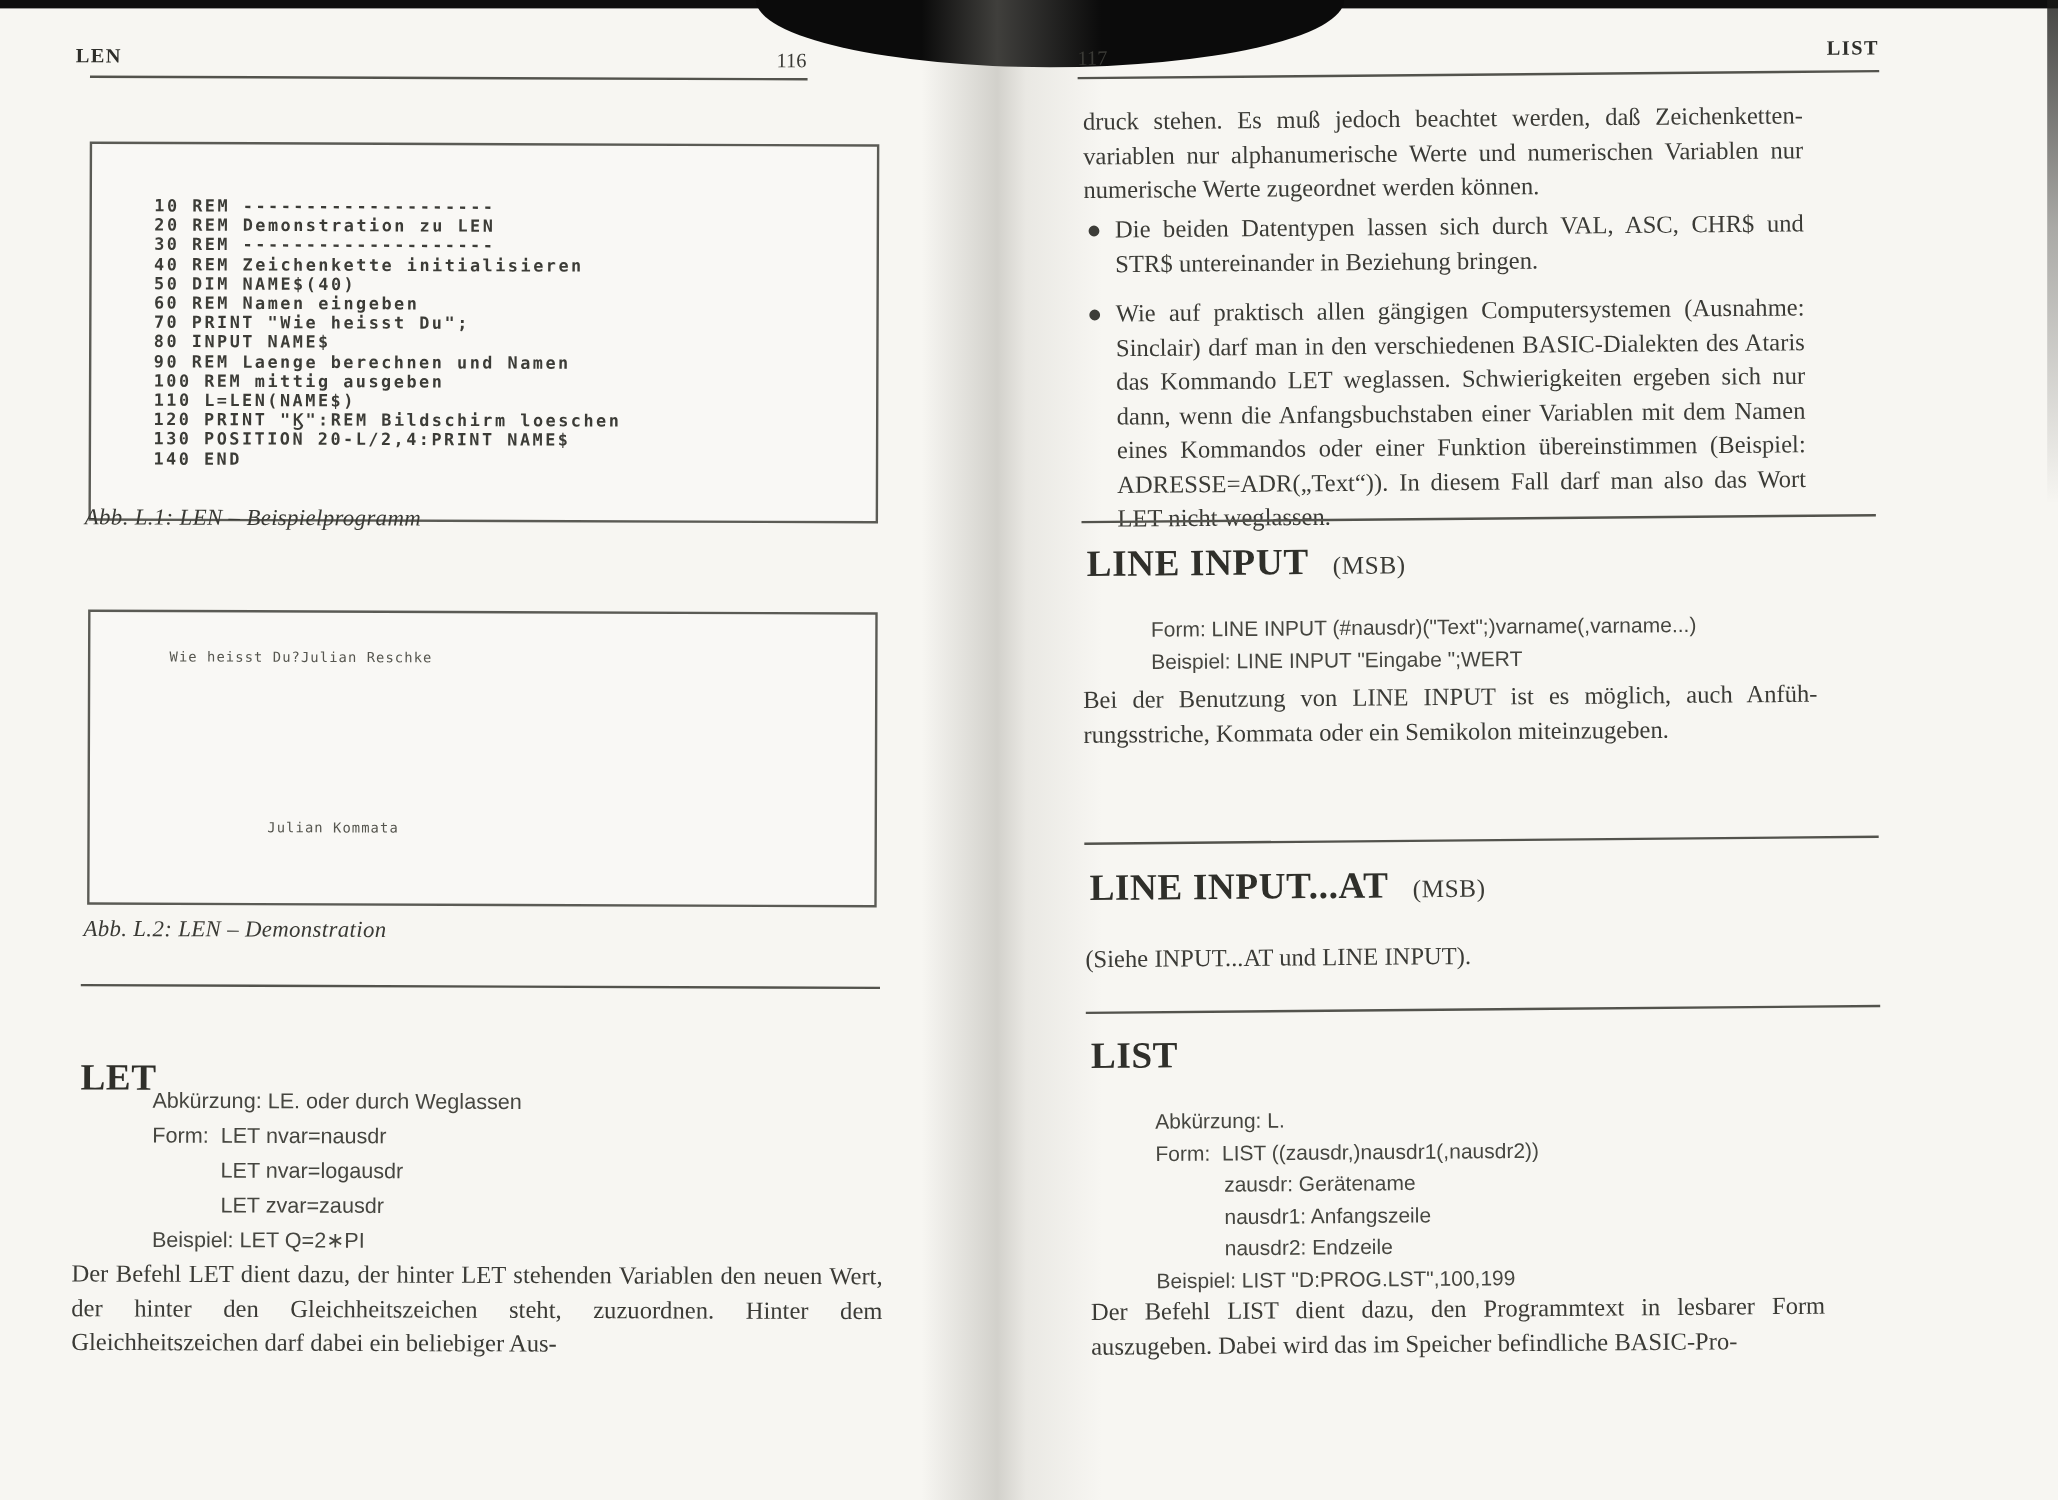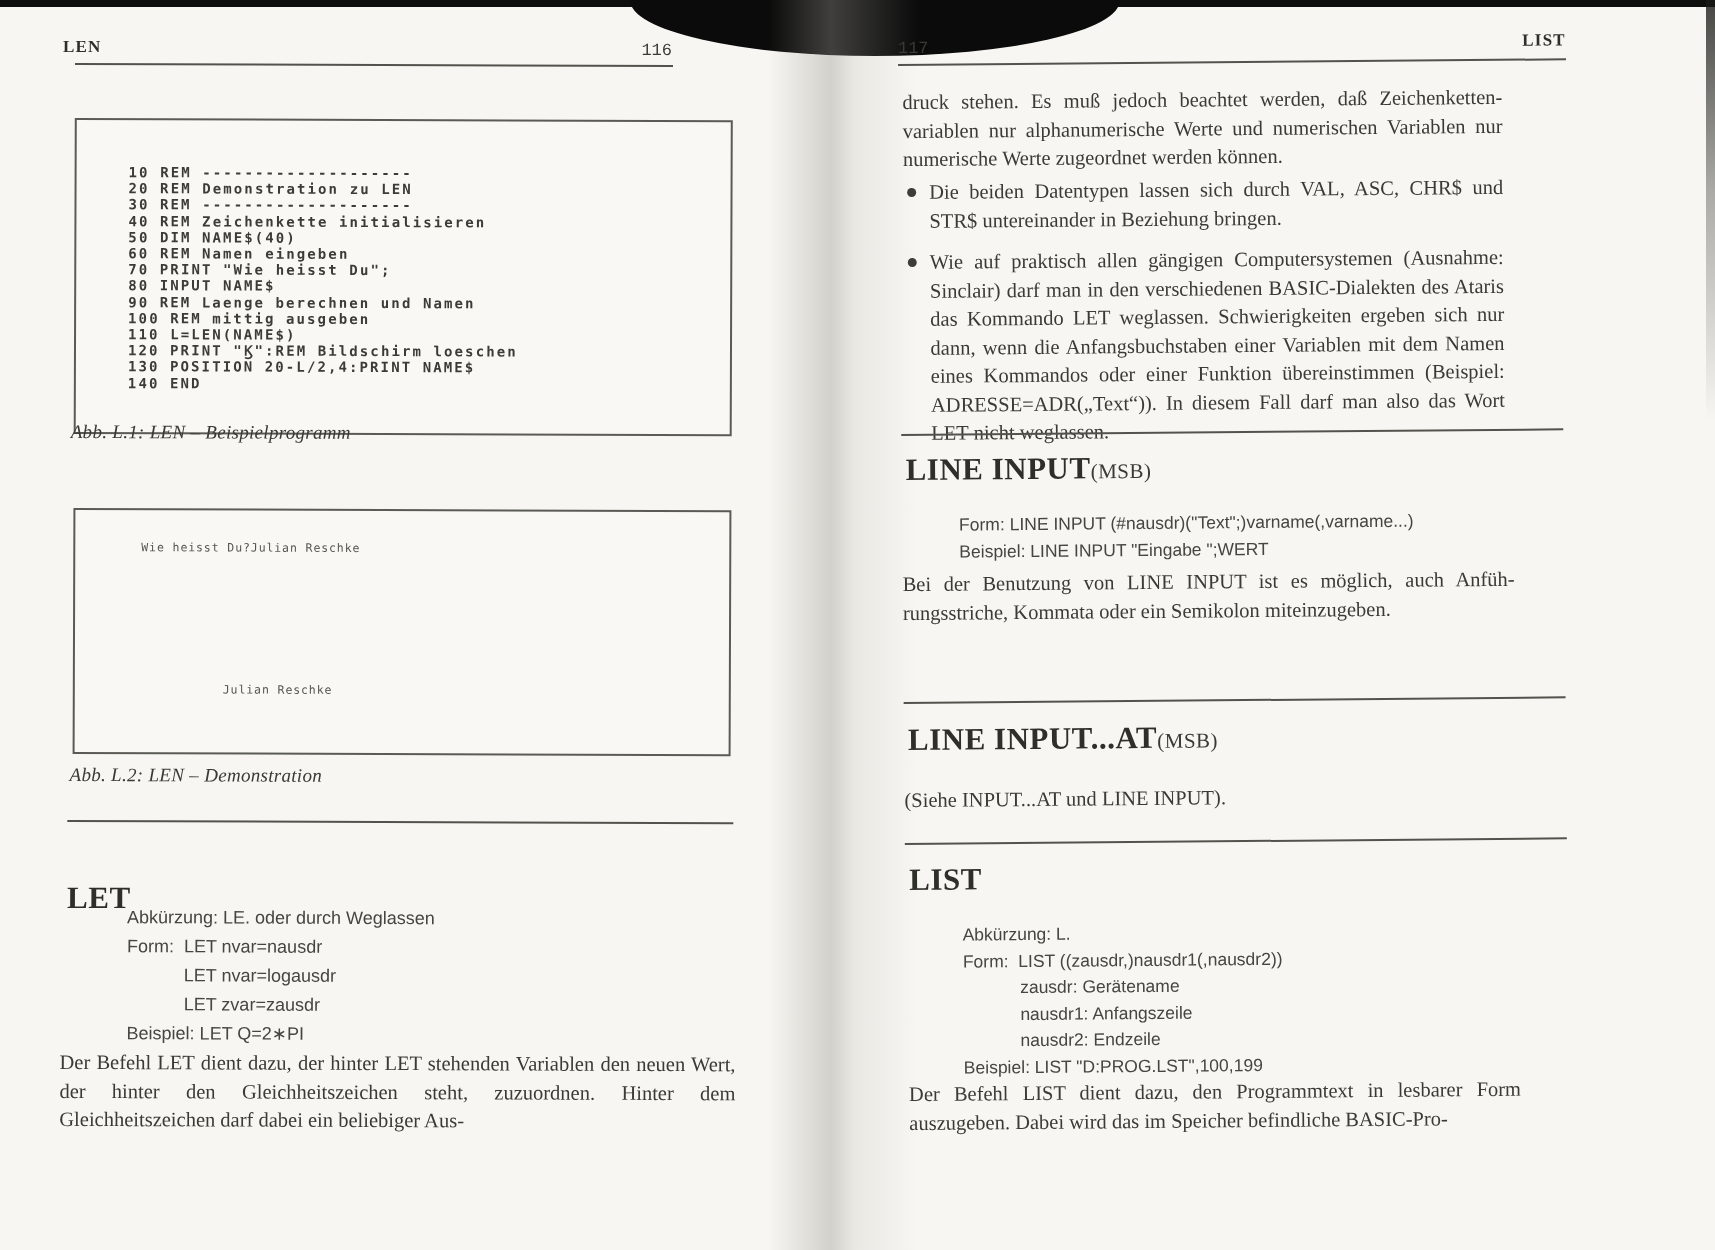--- a/index.html
+++ b/index.html
@@ -19,37 +19,37 @@
   .right-edge-shadow{position:absolute;top:0;right:0;width:9px;height:420px;
     background:linear-gradient(to bottom, rgba(25,25,23,0.8) 0%, rgba(25,25,23,0.35) 45%, rgba(25,25,23,0) 100%);}
   .gutter-shadow{position:absolute;top:0;left:768px;width:150px;height:1250px;
     background:linear-gradient(to right, rgba(160,158,150,0) 0%, rgba(150,148,140,0.38) 42%, rgba(185,183,175,0.22) 58%, rgba(220,218,210,0) 100%);}
 
   .page-content{position:absolute;top:0;height:1250px;}
   .page-left{left:0;width:860px;transform:rotate(0.2deg);transform-origin:90px 60px;}
   .page-right{left:890px;width:700px;transform:rotate(-0.5deg);transform-origin:20px 60px;}
 
   .hdr-title{position:absolute;font-weight:bold;font-size:17px;letter-spacing:1.2px;color:#2e2e2a;}
-  .hdr-num{position:absolute;font-size:17px;color:#3a3a36;font-family:Liberation Mono, monospace;}
+  .hdr-num{position:absolute;font-size:17px;color:#3a3a36;}
   .rule{position:absolute;height:2px;background:#53534d;}
 
   
   .figure-box{position:absolute;border:2px solid #5b5b55;background:rgba(255,255,255,0.25);}
   .code{
     margin:0;padding:44px 0 0 52px;
     font-family:"DejaVu Sans Mono", monospace;
     font-weight:bold;font-size:14px;line-height:16.2px;letter-spacing:2.1px;
     color:#3c3c37;white-space:pre;
   }
   .run-line{position:absolute;font-family:"DejaVu Sans Mono", monospace;
     font-size:11.5px;letter-spacing:0.9px;color:#56564f;font-weight:500;}
   .caption{position:absolute;font-style:italic;font-size:19px;color:#3a3a35;letter-spacing:0.3px;}
 
   .section-heading{position:absolute;margin:0;font-weight:bold;font-size:31px;color:#2f2f2a;letter-spacing:0.5px;}
-  .section-heading .suffix{font-weight:normal;font-size:21px;letter-spacing:0.5px;margin-left:0;color:#3b3b36;}
+  .section-heading .suffix{font-weight:normal;font-size:21px;letter-spacing:0.5px;margin-left:20px;color:#3b3b36;}
 
   .defs{position:absolute;font-family:"Liberation Sans", sans-serif;color:#464640;}
   .defs-left{font-size:18px;line-height:29px;}
   .defs-right{font-size:17.5px;line-height:26.5px;}
   .def-line{white-space:pre-wrap;}
   .def-line.ind{padding-left:57px;}
 
   .para{position:absolute;margin:0;font-size:20.5px;line-height:28.5px;color:#3b3b36;text-align:justify;}
 
   .bullets{position:absolute;}
@@ -86,21 +86,21 @@
 100 REM mittig ausgeben
 110 L=LEN(NAME$)
 120 PRINT "Ϗ":REM Bildschirm loeschen
 130 POSITION 20-L/2,4:PRINT NAME$
 140 END</pre>
     </div>
     <div class="caption" style="left:72px;top:421px;">Abb. L.1:  LEN – Beispielprogramm</div>
 
     <div class="figure-box" style="left:75px;top:508px;width:654px;height:242px;">
       <div class="run-line" style="left:66px;top:30px;">Wie heisst Du?Julian Reschke</div>
-      <div class="run-line" style="left:148px;top:172px;">Julian Reschke</div>
+      <div class="run-line" style="left:148px;top:172px;">Julian Kommata</div>
     </div>
     <div class="caption" style="left:72px;top:764px;">Abb. L.2:  LEN – Demonstration</div>
 
     <div class="rule" style="left:70px;top:820px;width:666px;"></div>
 
     <h2 class="section-heading" style="left:70px;top:880px;">LET</h2>
 
     <div class="defs defs-left" style="left:130px;top:903px;">
       <div class="def-line">Abkürzung: LE. oder durch Weglassen</div>
       <div class="def-line">Form:  LET nvar=nausdr</div>

